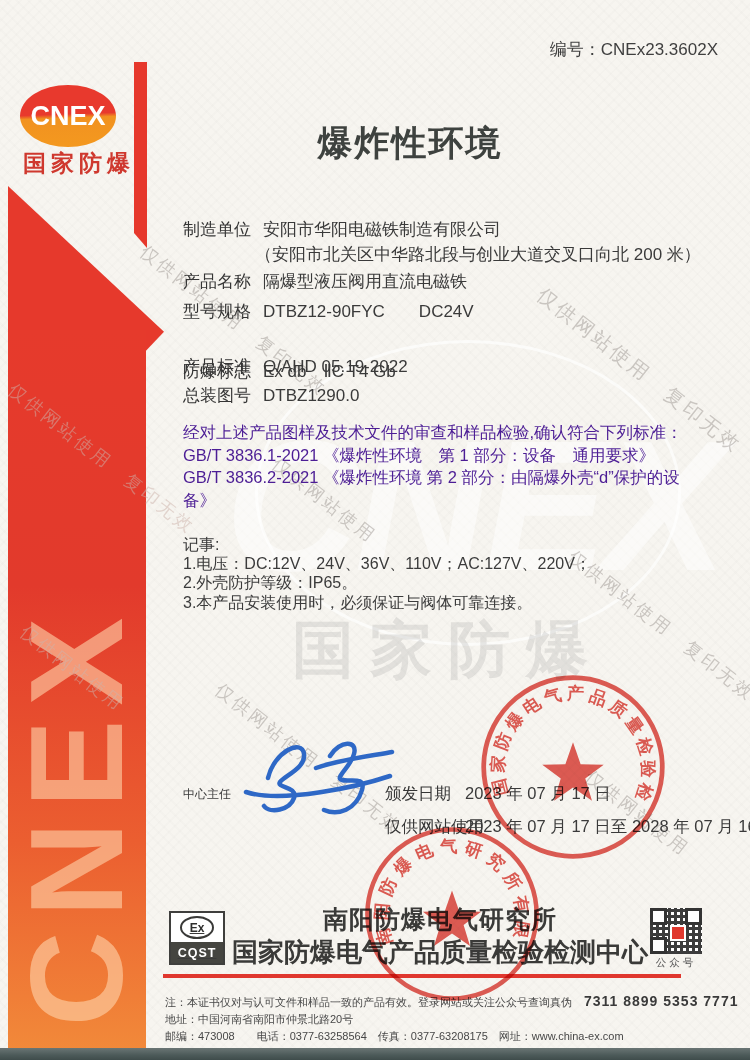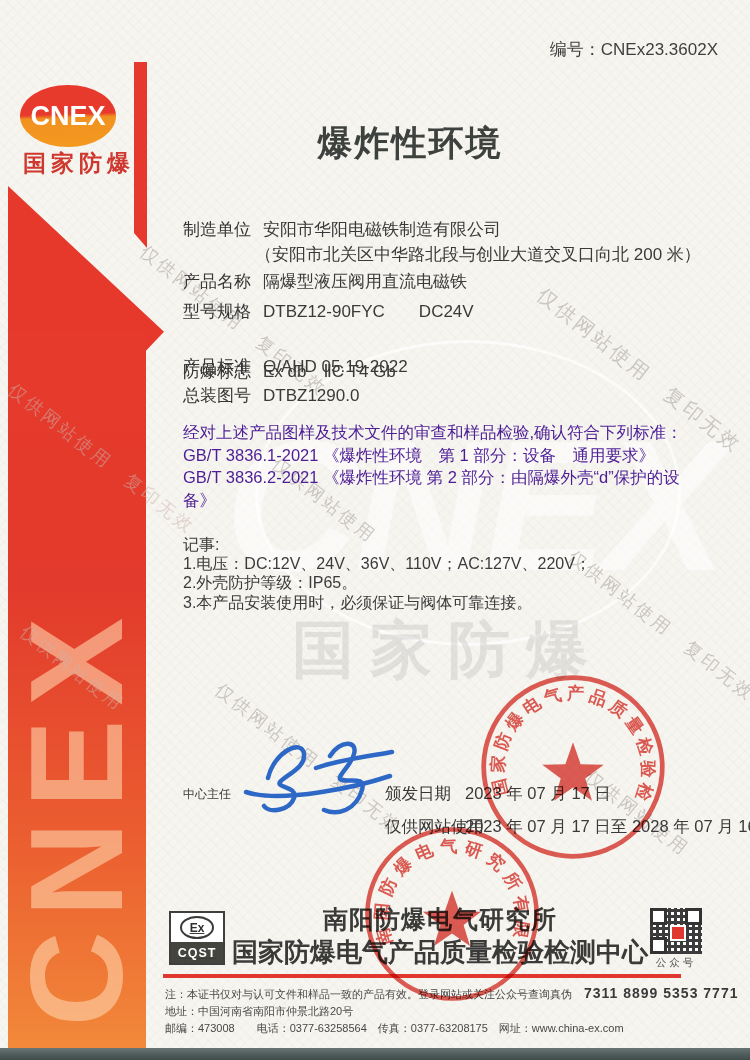--- a/index.html
+++ b/index.html
@@ -80,21 +80,21 @@
   .org2{left:190px;top:935px;width:500px;text-align:center;font-size:26px;font-weight:bold;color:#3a3a38;z-index:2;}
   .qr{left:650px;top:908px;width:52px;height:46px;z-index:2;background:#fff;
       background-image:repeating-linear-gradient(0deg,#3c3c3c 0 3px,transparent 3px 6px),
                        repeating-linear-gradient(90deg,#3c3c3c 0 3px,#fff 3px 6px);}
   .qr .f{position:absolute;width:11px;height:11px;border:3px solid #333;background:#fff;}
   .qr .f1{left:0;top:0;} .qr .f2{right:0;top:0;} .qr .f3{left:0;bottom:0;}
   .qr .logo-dot{position:absolute;left:20px;top:17px;width:12px;height:12px;background:#e0382e;border:2px solid #fff;}
   .qr-caption{left:644px;top:956px;width:64px;text-align:center;font-size:10.5px;color:#555;letter-spacing:3px;z-index:2;}
   .rule{left:163px;top:974px;width:518px;height:3.5px;background:#e0372e;z-index:2;}
   .fineprint{left:165px;top:985px;width:560px;z-index:2;color:#474747;}
-  .fineprint .l1{display:flex;align-items:baseline;font-size:11px;white-space:nowrap;}
+  .fineprint .l1{display:flex;align-items:baseline;font-size:11px;white-space:nowrap;margin-top:8px;}
   .fineprint .hotline{font-size:14px;font-weight:600;margin-left:12px;color:#3a3a3a;letter-spacing:1px;}
   .fineprint .l2,.fineprint .l3{font-size:11px;margin-top:2px;white-space:nowrap;}
 
   .bottom-strip{left:0;top:1048px;width:750px;height:12px;z-index:5;
       background:linear-gradient(180deg,#6a7574 0%,#4c5a59 60%,#3f4c4b 100%);}
 </style>
 </head>
 <body>
 
 <div class="abs stripe"></div>

